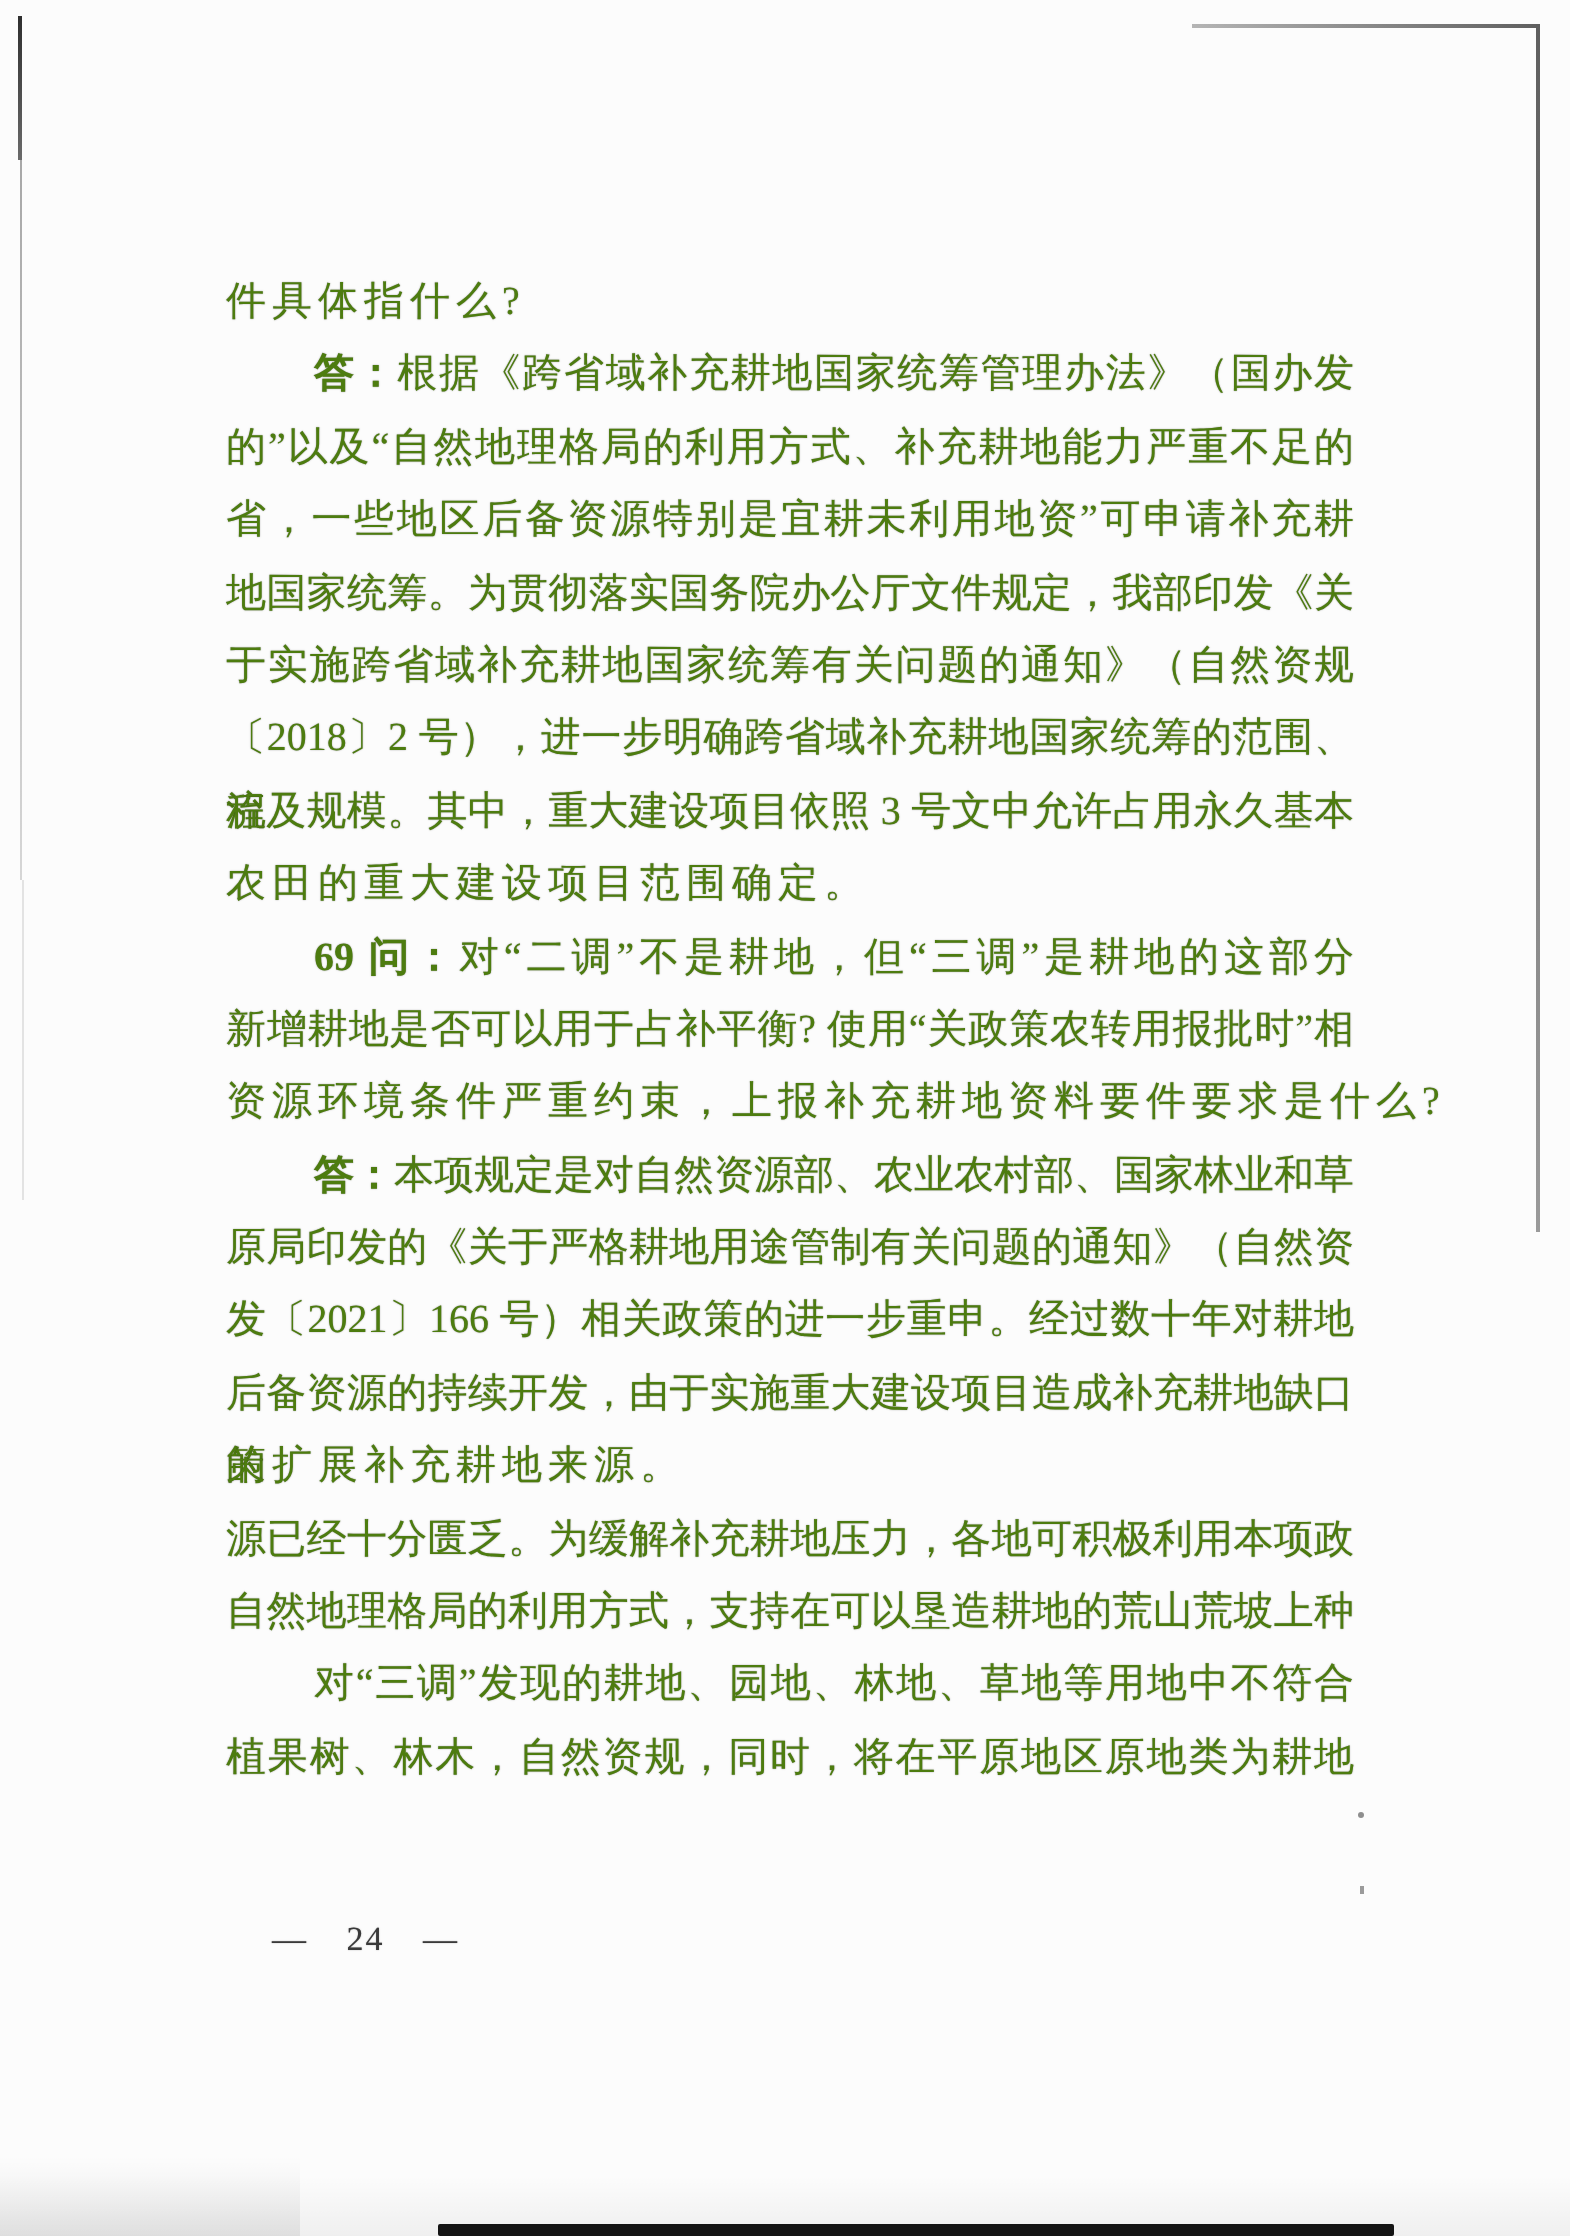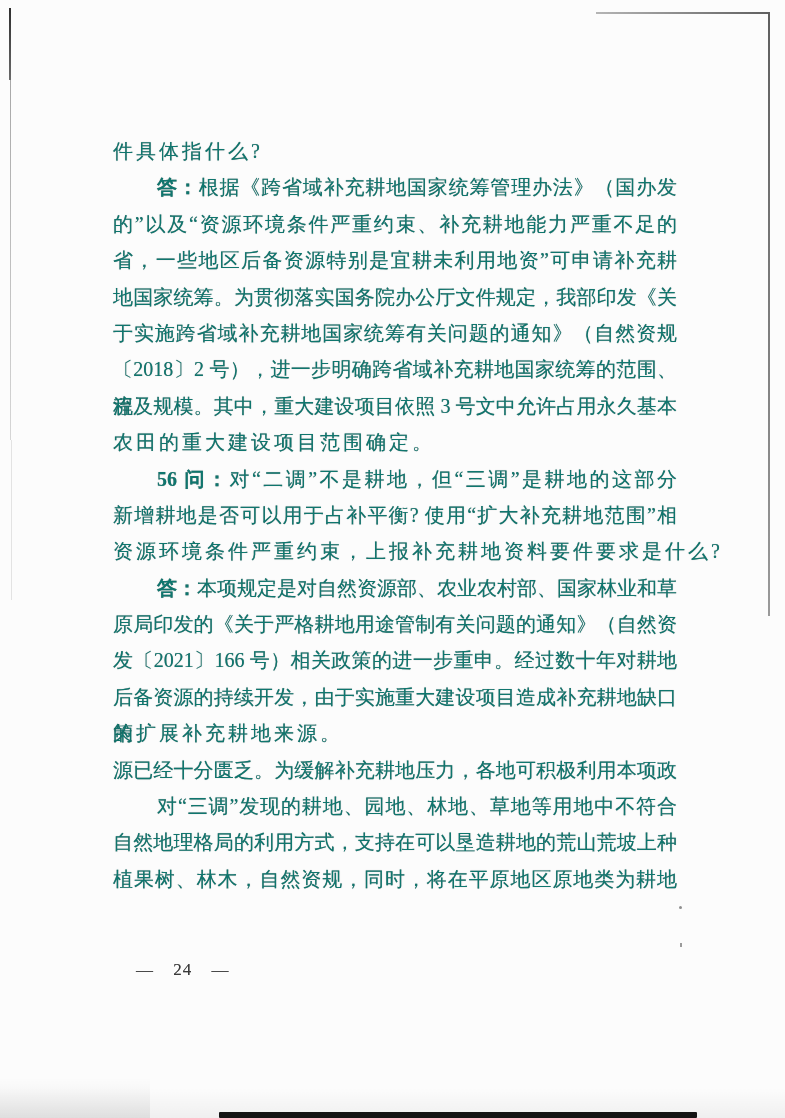--- a/index.html
+++ b/index.html
@@ -79,21 +79,21 @@
     left: 680px; top: 943px;
     width: 2px; height: 4px;
     background: #9b9b9b;
   }
   
   .textblock {
     position: absolute;
     left: 113px;
     top: 133px;
     width: 564px;
-    color: #0f766e;
+    color: #4d7c0f;
     font-size: 20px;
     text-shadow: 0 0 0.7px rgba(40,40,40,0.55);
   }
   .line {
     height: 36.4px;
     line-height: 36.4px;
     white-space: nowrap;
   }
   .line.fill {
     white-space: normal;
@@ -135,36 +135,36 @@
   <div class="edge-right-v"></div>
   <div class="bottom-curl-bar"></div>
   <div class="speck-1"></div>
   <div class="speck-2"></div>
   <div class="scan-shade-bottom"></div>
   <div class="scan-shade-bottom-left"></div>
 
   <div class="textblock">
       <div class="line short">件具体指什么?</div>
       <div class="line fill indent"><span class="prefix">答：</span>根据《跨省域补充耕地国家统筹管理办法》（国办发</div>
-      <div class="line fill">的”以及“资源环境条件严重约束、补充耕地能力严重不足的</div>
+      <div class="line fill">的”以及“自然地理格局的利用方式、补充耕地能力严重不足的</div>
       <div class="line fill">省，一些地区后备资源特别是宜耕未利用地资”可申请补充耕</div>
       <div class="line fill">地国家统筹。为贯彻落实国务院办公厅文件规定，我部印发《关</div>
       <div class="line fill">于实施跨省域补充耕地国家统筹有关问题的通知》（自然资规</div>
       <div class="line fill">〔2018〕2 号），进一步明确跨省域补充耕地国家统筹的范围、流</div>
       <div class="line fill">程及规模。其中，重大建设项目依照 3 号文中允许占用永久基本</div>
       <div class="line short">农田的重大建设项目范围确定。</div>
-      <div class="line fill indent"><span class="prefix">56 问：</span>对“二调”不是耕地，但“三调”是耕地的这部分</div>
-      <div class="line fill">新增耕地是否可以用于占补平衡? 使用“扩大补充耕地范围”相</div>
+      <div class="line fill indent"><span class="prefix">69 问：</span>对“二调”不是耕地，但“三调”是耕地的这部分</div>
+      <div class="line fill">新增耕地是否可以用于占补平衡? 使用“关政策农转用报批时”相</div>
       <div class="line short">资源环境条件严重约束，上报补充耕地资料要件要求是什么?</div>
       <div class="line fill indent"><span class="prefix">答：</span>本项规定是对自然资源部、农业农村部、国家林业和草</div>
       <div class="line fill">原局印发的《关于严格耕地用途管制有关问题的通知》（自然资</div>
       <div class="line fill">发〔2021〕166 号）相关政策的进一步重申。经过数十年对耕地</div>
       <div class="line fill">后备资源的持续开发，由于实施重大建设项目造成补充耕地缺口的</div>
       <div class="line short">策扩展补充耕地来源。</div>
       <div class="line fill">源已经十分匮乏。为缓解补充耕地压力，各地可积极利用本项政</div>
+      <div class="line fill">自然地理格局的利用方式，支持在可以垦造耕地的荒山荒坡上种</div>
       <div class="line fill indent">对“三调”发现的耕地、园地、林地、草地等用地中不符合</div>
-      <div class="line fill">自然地理格局的利用方式，支持在可以垦造耕地的荒山荒坡上种</div>
       <div class="line fill">植果树、林木，自然资规，同时，将在平原地区原地类为耕地</div>
     </div>
 
   <div class="pagenum">— 24 —</div>
 
 </div>
 
 </body></html>

